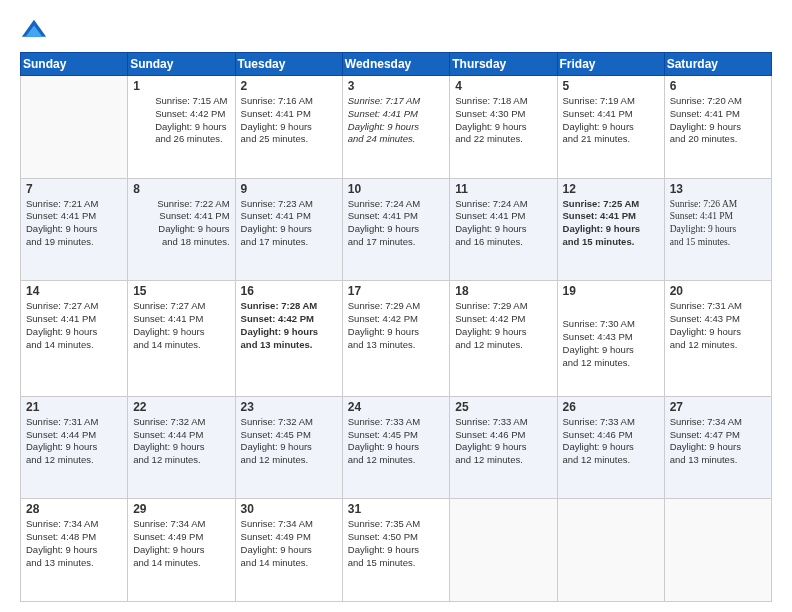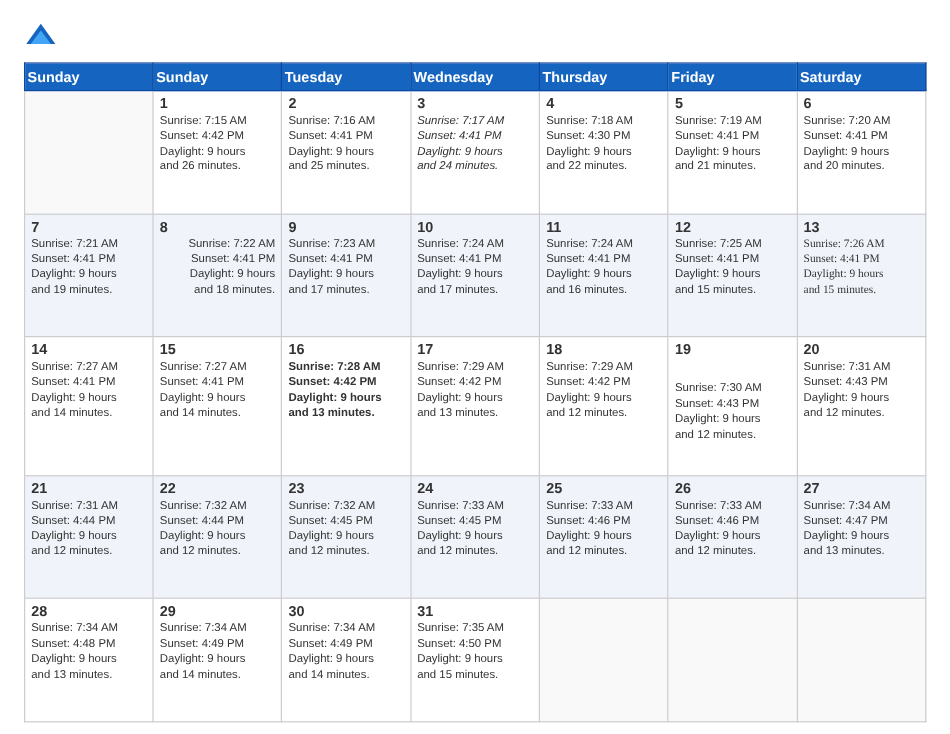--- a/index.html
+++ b/index.html
@@ -123,21 +123,21 @@
           <th>Thursday</th>
           <th>Friday</th>
           <th>Saturday</th>
         </tr>
     </thead>
     <tbody id="calendar-body">
     <tr>
           <td class="empty-cell"></td>
           <td>
             <span class="day-num">1</span>
-            <div class="day-info" style="white-space: pre-line;">Sunrise: 7:15 AM
+            <div class="day-info" style="white-space: pre-line; margin-left: 22px;">Sunrise: 7:15 AM
 Sunset: 4:42 PM
 Daylight: 9 hours
 and 26 minutes.</div>
           </td>
           <td>
             <span class="day-num">2</span>
             <div class="day-info" style="white-space: pre-line;">Sunrise: 7:16 AM
 Sunset: 4:41 PM
 Daylight: 9 hours
 and 25 minutes.</div>
@@ -202,21 +202,21 @@
           </td>
           <td>
             <span class="day-num">11</span>
             <div class="day-info" style="white-space: pre-line;">Sunrise: 7:24 AM
 Sunset: 4:41 PM
 Daylight: 9 hours
 and 16 minutes.</div>
           </td>
           <td>
             <span class="day-num">12</span>
-            <div class="day-info" style="white-space: pre-line;">Sunrise: 7:25 AM
+            <div class="day-info" style="white-space: pre-line; font-weight: bold;">Sunrise: 7:25 AM
 Sunset: 4:41 PM
 Daylight: 9 hours
 and 15 minutes.</div>
           </td>
           <td>
             <span class="day-num">13</span>
             <div class="day-info" style="white-space: pre-line; font-family: Liberation Serif, serif;">Sunrise: 7:26 AM
 Sunset: 4:41 PM
 Daylight: 9 hours
 and 15 minutes.</div>

